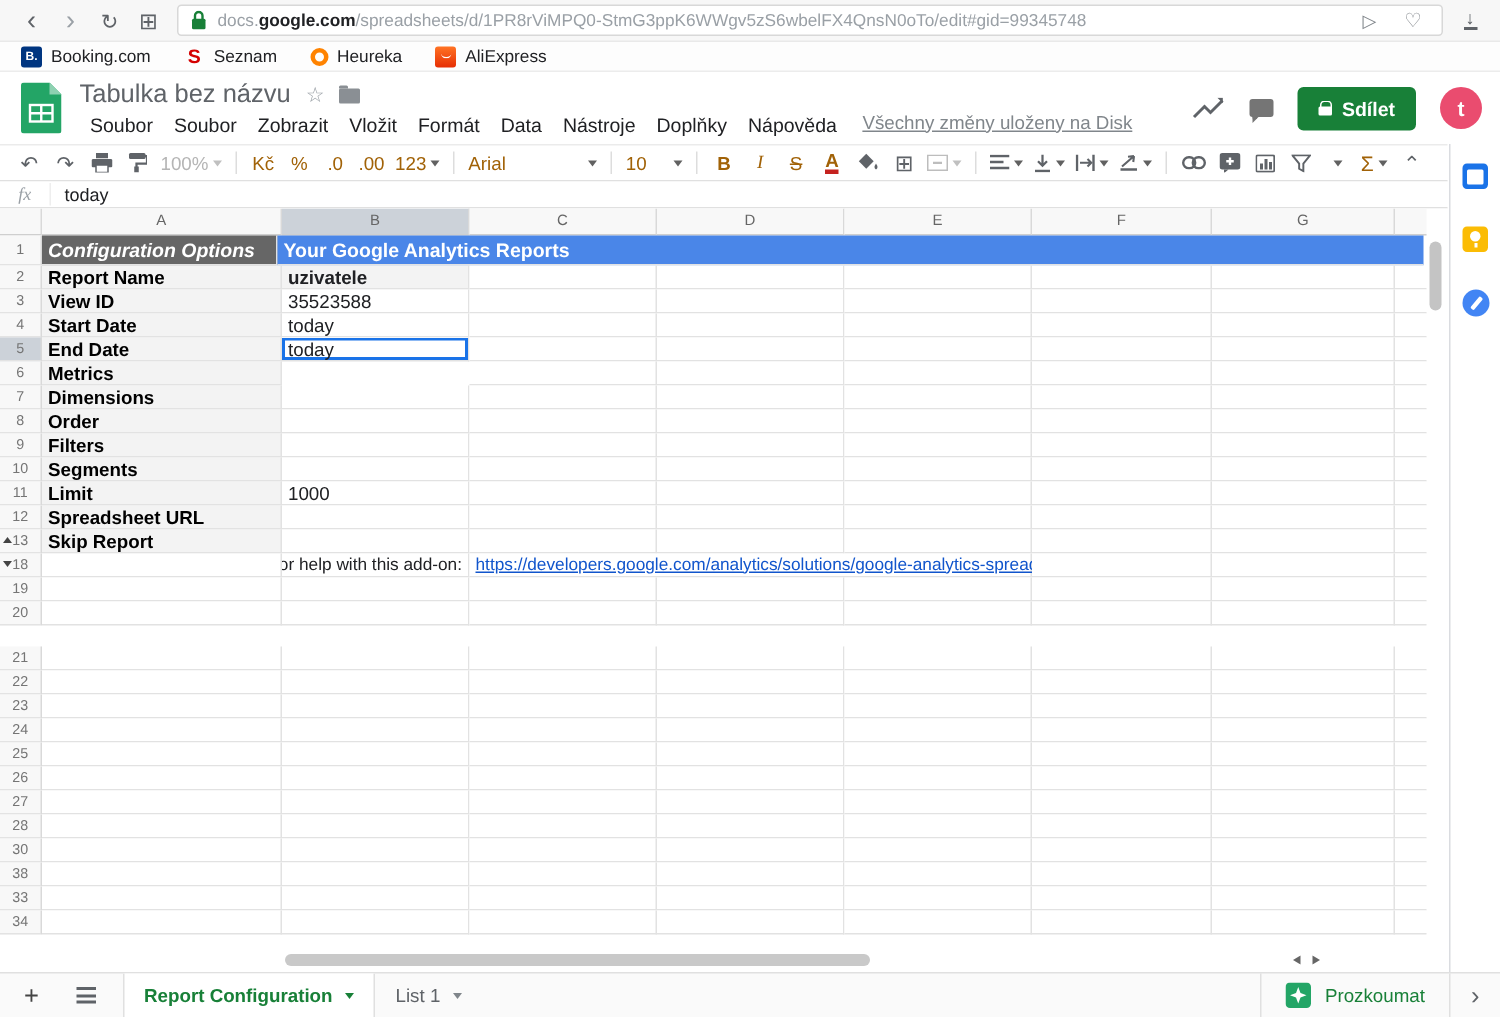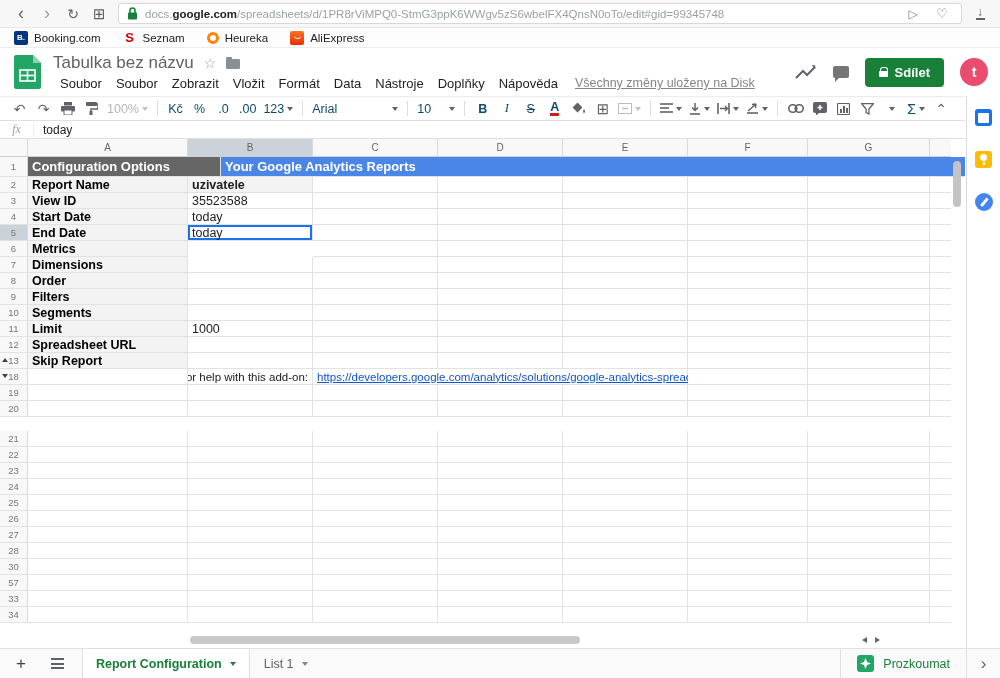--- a/index.html
+++ b/index.html
@@ -41,21 +41,21 @@
   .shead { height:48px; background:#fff; display:flex; align-items:center;
            padding-left:14px; position:relative; }
   .tblock { margin-left:12px; display:flex; flex-direction:column; justify-content:center; }
   .trow { display:flex; align-items:center; gap:10px; }
   .doc-title { font-size:17px; color:#5f6368; }
   .star { color:#9aa0a6; font-size:14px; }
   .star::before{content:"☆";}
   .folder { width:14px; height:10px; background:#8a8f94; border-radius:1px; position:relative; margin-top:2px;}
   .folder::before{ content:""; position:absolute; top:-2px; left:0; width:6px; height:2px;
                    background:#8a8f94; border-radius:1px 1px 0 0; }
-  .mrow { display:flex; align-items:center; margin-top:2px; }
+  .mrow { display:flex; margin-top:2px; }
   .mitem { font-size:13px; color:#202124; padding:1px 7px; border-radius:2px; }
   .saved { font-size:12.5px; color:#80868b; text-decoration:underline; margin-left:10px; }
   .hright { position:absolute; right:12px; top:0; height:48px; display:flex; align-items:center; gap:16px; }
   .cmt { width:16px; height:12px; background:#757575; border-radius:2px; position:relative; }
   .cmt::after{ content:""; position:absolute; left:2px; bottom:-4px;
                border:4px solid transparent; border-top-color:#757575; border-left-color:#757575; border-width:3px;}
   .share { background:#188038; color:#fff; border:none; border-radius:4px; height:29px;
            padding:0 14px; font-size:13px; font-weight:bold; display:flex; align-items:center; gap:7px;
            font-family:"Liberation Sans", sans-serif; }
   .slock { width:9px; height:10px; position:relative; }
@@ -72,21 +72,21 @@
   .tb { min-width:23px; height:21px; display:flex; align-items:center; justify-content:center;
         font-size:13px; border-radius:2px; gap:3px; padding:0 3px; }
   .tb.dim { color:#b5b5b5; }
   .sep { width:1px; height:15px; background:#ddd; margin:0 5px; }
   .cdn { width:0; height:0; border-left:3px solid transparent; border-right:3px solid transparent;
          border-top:4px solid #616161; display:inline-block; }
   .dim .cdn { border-top-color:#c0c0c0; }
   .glyph { font-size:14px; color:#5f6368; }
   .i-undo::before{content:"↶";} .i-redo::before{content:"↷";}
   .i-borders::before{content:"⊞"; font-size:15px;}
-  .tbtxt { font-size:12.5px; color:#0c4a6e; }
+  .tbtxt { font-size:12.5px; color:#a16207; }
   .u-red { border-bottom:3px solid #c5221f; font-weight:bold; line-height:12px; }
   .bold { font-weight:bold; } .ital { font-style:italic; } .strik { text-decoration:line-through; }
   .tcollapse { margin-left:auto; color:#5f6368; font-size:11px; margin-right:10px; }
   .tcollapse::before{content:"⌃"; font-size:14px;}
   svg.ti { display:block; }
 
   
   .fbar { width:965px; height:18px; border-bottom:1px solid #e0e0e0; display:flex; align-items:center; background:#fff; }
   .fx { width:34px; text-align:center; color:#9aa0a6; font-size:12px; font-style:italic;
         font-family:"Liberation Serif", serif; border-right:1px solid #eee; }
@@ -394,21 +394,21 @@
       <div class="ch" style="width: 125px;">C</div>
       <div class="ch" style="width: 125px;">D</div>
       <div class="ch" style="width: 125px;">E</div>
       <div class="ch" style="width: 120px;">F</div>
       <div class="ch" style="width: 122px;">G</div>
       <div class="ch part"></div>
     </div>
   <div>
       <div class="grow" style="height: 20px;">
         <div class="rh">1</div>
-        <div class="c ca bdark" style="width: 193px;">Configuration Options</div>
+        <div class="c ca bdark" style="width: 157px; font-style: italic;">Configuration Options</div>
         <div class="c bblue" style="width: 764px;">Your Google Analytics Reports</div>
       </div>
       <div class="grow" style="height: 16px;">
         <div class="rh">2</div>
         <div class="c ca" style="width: 160px;">Report Name</div>
         <div class="c vsh " style="width: 125px;">uzivatele</div>
         <div class="c" style="width: 125px;"></div>
         <div class="c" style="width: 125px;"></div>
         <div class="c" style="width: 125px;"></div>
         <div class="c" style="width: 120px;"></div>
@@ -662,21 +662,21 @@
         <div class="c" style="width: 160px;"></div>
         <div class="c" style="width: 125px;"></div>
         <div class="c" style="width: 125px;"></div>
         <div class="c" style="width: 125px;"></div>
         <div class="c" style="width: 125px;"></div>
         <div class="c" style="width: 120px;"></div>
         <div class="c" style="width: 122px;"></div>
         <div class="c part"></div>
       </div>
       <div class="grow" style="height: 16px;">
-        <div class="rh">57</div>
+        <div class="rh">38</div>
         <div class="c" style="width: 160px;"></div>
         <div class="c" style="width: 125px;"></div>
         <div class="c" style="width: 125px;"></div>
         <div class="c" style="width: 125px;"></div>
         <div class="c" style="width: 125px;"></div>
         <div class="c" style="width: 120px;"></div>
         <div class="c" style="width: 122px;"></div>
         <div class="c part"></div>
       </div>
       <div class="grow" style="height: 16px;">

